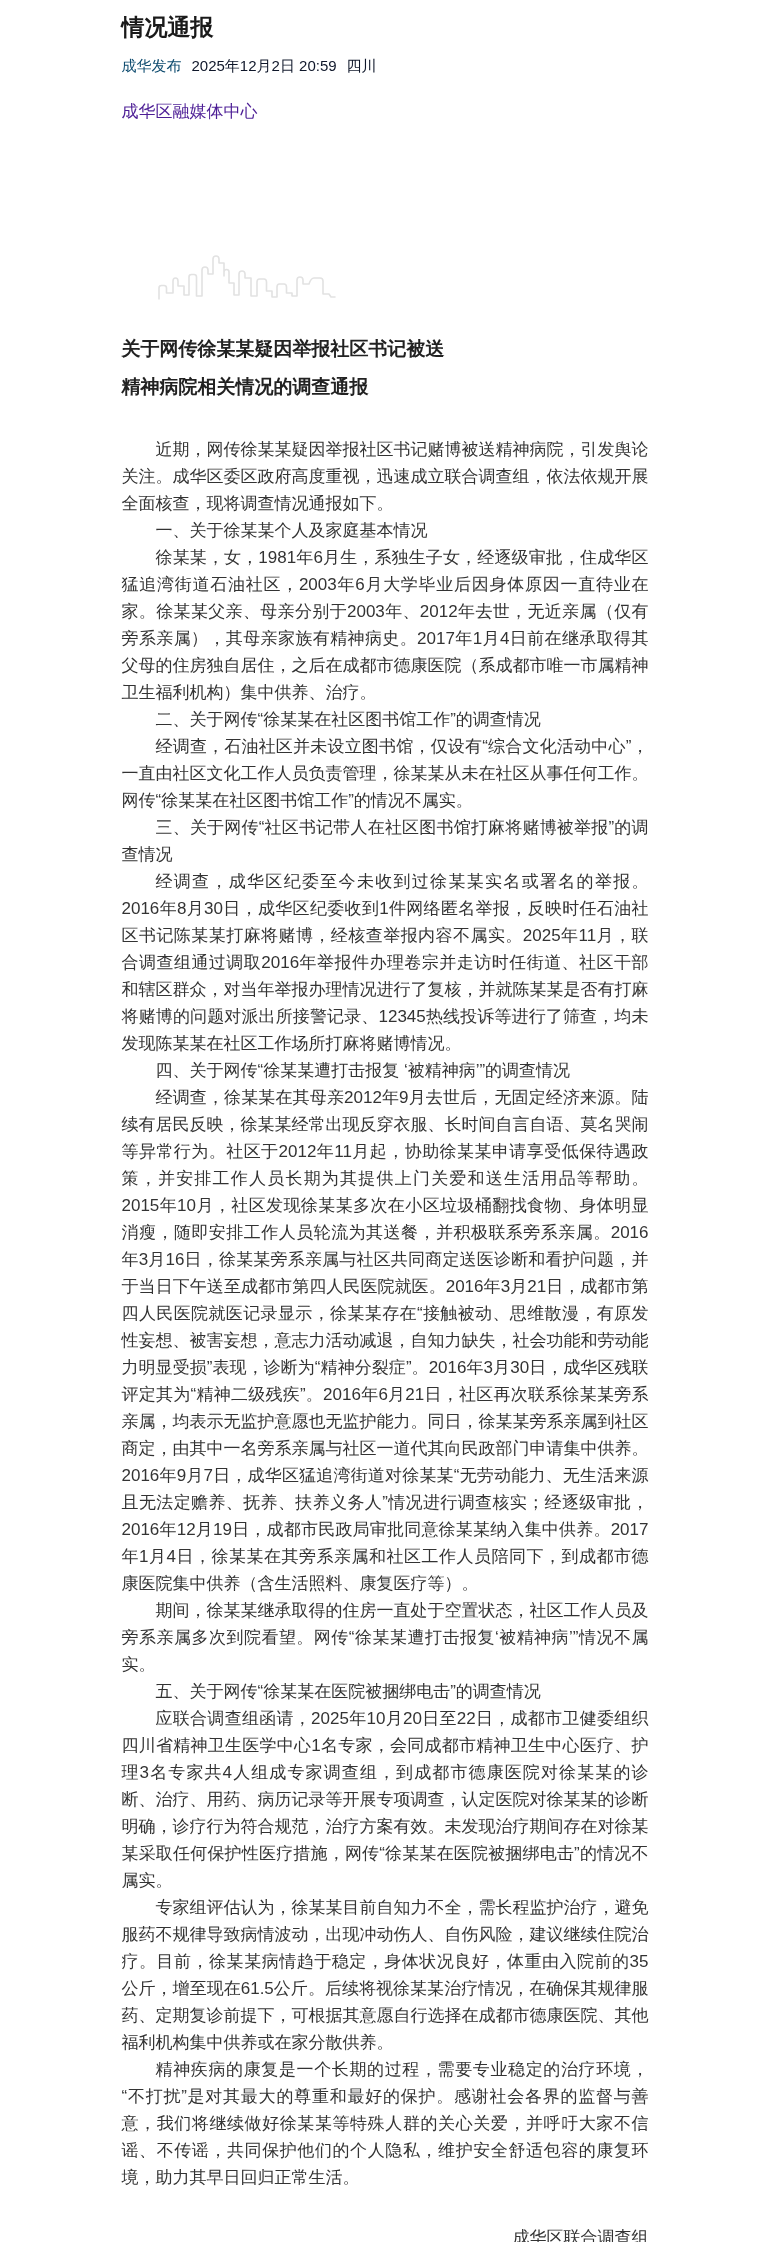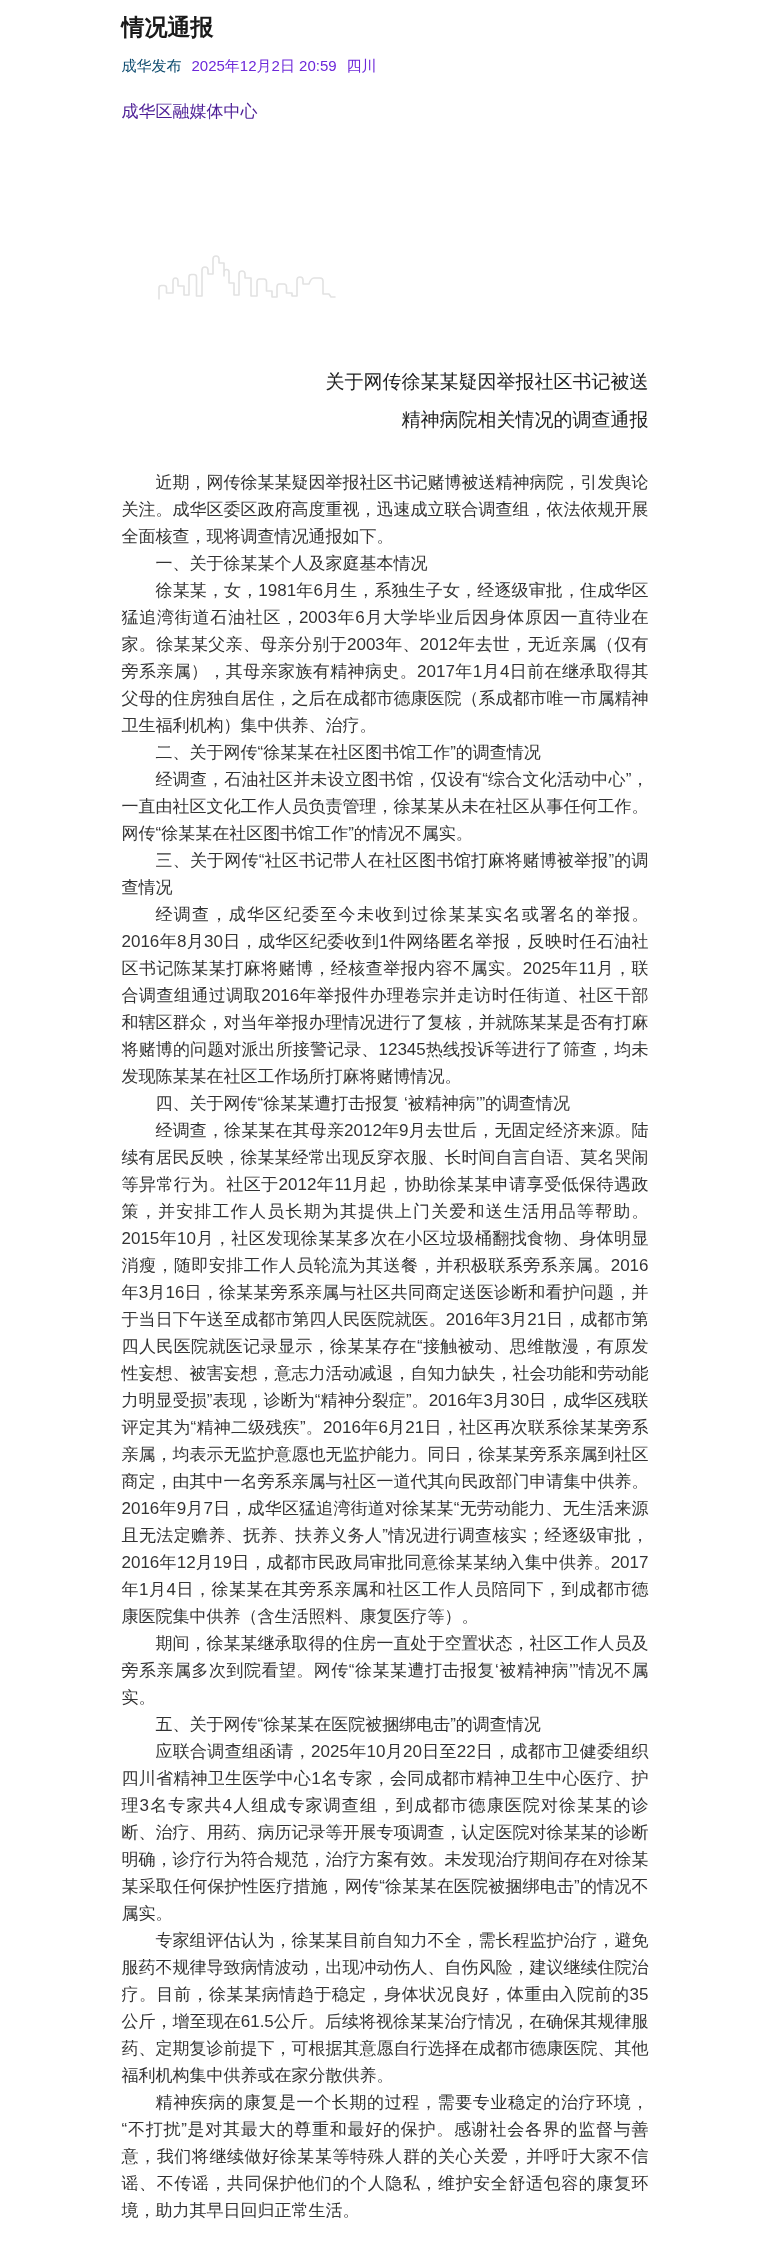--- a/index.html
+++ b/index.html
@@ -26,45 +26,45 @@
   .meta-row {
     margin-top: 13px;
     font-size: 15px;
     line-height: 21px;
     display: flex;
     align-items: baseline;
     gap: 10px;
     white-space: nowrap;
   }
   .account-link { color: #0c4a6e; cursor: pointer; }
-  .meta-gray { color: #6d28d9; }
+  .meta-gray { color: #0f172a; }
   .source-link {
     margin-top: 24px;
     font-size: 17px;
     line-height: 24px;
     color: #4c1d95;
     cursor: pointer;
   }
   
   .banner {
     position: relative;
     height: 180px;
   }
   .banner svg {
     position: absolute;
     left: 36px;
     bottom: 4px;
     display: block;
   }
   
   .doc-title {
-    margin-top: 59px;
-    text-align: right;
+    margin-top: 26px;
+    text-align: left;
     font-size: 19px;
-    font-weight: normal;
+    font-weight: bold;
     color: #222222;
     line-height: 38px;
   }
   .doc-body {
     margin-top: 30px;
     font-size: 17px;
     line-height: 27px;
     color: #333333;
     text-align: justify;
   }

